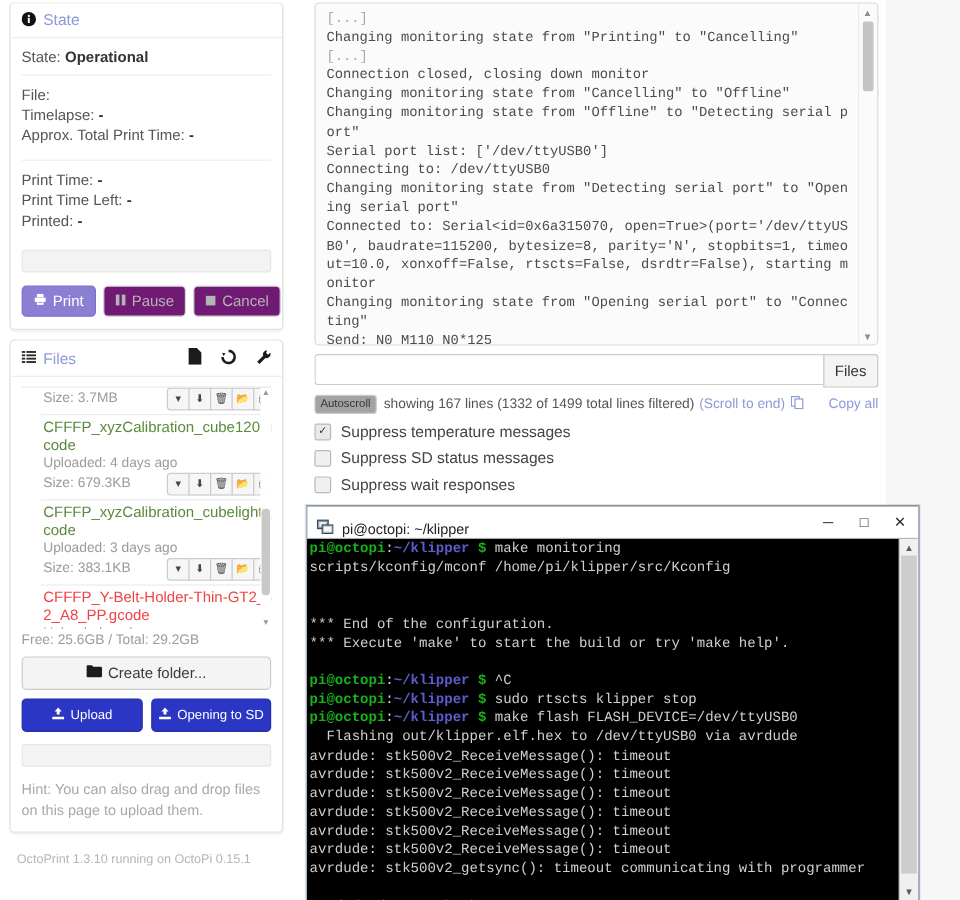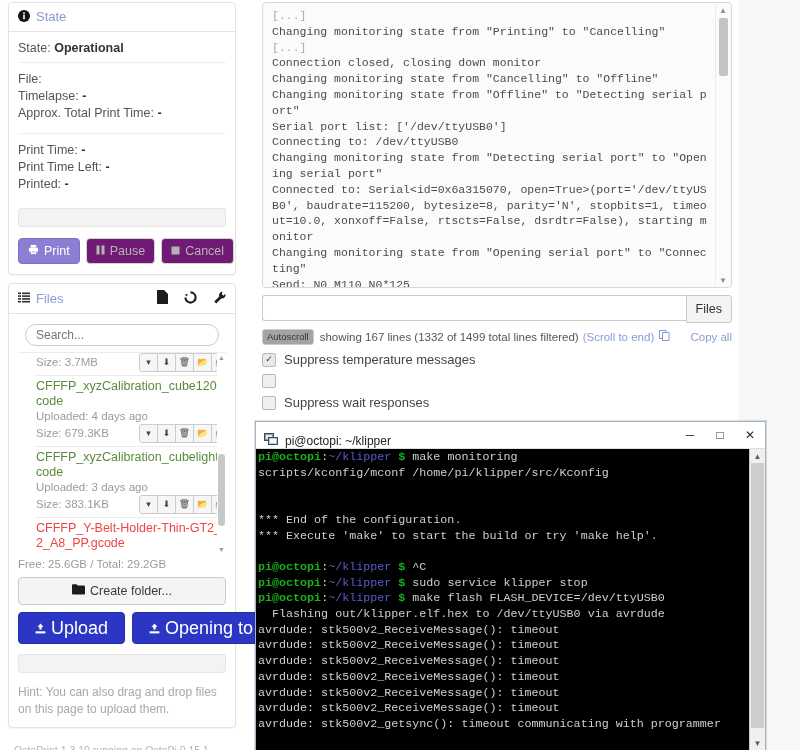--- a/index.html
+++ b/index.html
@@ -116,21 +116,21 @@
     width:9px;height:9px;display:flex;align-items:center;justify-content:center;
     font-size:7px;color:#9a9a9a;
   }
   .scroll-thumb{
     position:absolute;left:1px;width:7px;background:#c8c8c8;border-radius:3px;
   }
   .free-line{
     font-size:11.5px;color:#9b9b9b;padding:4px 1px 7px 0;
   }
   .upload-row{display:flex;gap:7px;margin-top:7px;}
-  .upload-row .btn{flex:1 1 0;padding:6px 16px;font-size:18px;}
+  .upload-row .btn{flex:1 1 0;padding:6px 0;font-size:11px;}
   .hint{
     font-size:12px;color:#a8a8a8;line-height:17px;margin-top:11px;
   }
   .footer-note{
     font-size:10.5px;color:#b5b5b5;padding:8px 0 0 6px;
   }
 
   
   #term-col{position:absolute;left:262px;top:2px;width:470px;}
   .logbox{
@@ -207,21 +207,21 @@
   #putty-body{
     position:relative;height:301px;background:#000;overflow:hidden;
   }
   #putty-text{
     position:absolute;left:2px;top:1px;right:16px;
     font-family:"Liberation Mono",monospace;
     font-size:11.7px;line-height:15.7px;
     color:#cfcfcf;white-space:pre;
   }
   .p-green{color:#18b218;font-weight:bold;}
-  .p-blue{color:#5c5ccc;font-weight:normal;}
+  .p-blue{color:#5c5ccc;font-weight:bold;}
   .p-white{color:#d8d8d8;}
   #putty-scroll{
     position:absolute;right:0;top:0;width:15px;height:301px;background:#f0f0f0;
     border-left:1px solid #c9c9c9;
   }
   #putty-scroll .sa{
     width:15px;height:14px;display:flex;align-items:center;justify-content:center;
     font-size:8px;color:#5a5a5a;background:#f0f0f0;
   }
   #putty-scroll .pt{
@@ -344,23 +344,20 @@
           <path d="M11.8 10.0 l-2.9 -0.5 l2.0 -2.1 z" fill="#1c1c1c"></path>
         </svg>
       </span>
       <span class="ph-icon">
         <svg width="13" height="13" viewBox="0 0 13 13">
           <path d="M9.6 0.8 a3.5 3.5 0 0 0 -3.3 4.7 l-5.0 5.0 l1.9 1.9 l5.0 -5.0 a3.5 3.5 0 0 0 4.1 -4.6 l-1.9 1.9 l-1.6 -1.6 z" fill="#1c1c1c"></path>
         </svg>
       </span>
     </div>
     <div class="panel-body" style="padding-bottom:9px;">
-      <div class="search-wrap">
-        <input class="search-input" value="" placeholder="Search..." style="">
-      </div>
 
       <div class="filelist">
         <div class="filelist-inner">
 
           <div class="file-row">
             <div class="file-meta">Uploaded: 4 days ago</div>
             <div class="file-bottom">
               <span class="file-meta">Size: 3.7MB</span>
               <span class="btn-group">
                 <span class="mini-btn">▾</span>
@@ -501,20 +498,21 @@
       <span>Copy all</span>
     </span>
   </div>
 
   <div class="chk-row">
     <span class="chkbox checked">✓</span>
     <span>Suppress temperature messages</span>
   </div>
   <div class="chk-row">
     <span class="chkbox"></span>
+    <span>Suppress SD status messages</span>
   </div>
   <div class="chk-row">
     <span class="chkbox"></span>
     <span>Suppress wait responses</span>
   </div>
 
   <div class="adv">
     <span>▸</span>
     <span>Advanced options</span>
   </div>
@@ -539,21 +537,21 @@
   </div>
   <div id="putty-body">
     <div id="putty-text"><span><span class="p-green">pi@octopi</span><span class="p-white">:</span><span class="p-blue">~/klipper</span> <span class="p-green">$</span><span> make monitoring</span></span>
 <span>scripts/kconfig/mconf /home/pi/klipper/src/Kconfig</span>
 <span></span>
 <span></span>
 <span>*** End of the configuration.</span>
 <span>*** Execute 'make' to start the build or try 'make help'.</span>
 <span></span>
 <span><span class="p-green">pi@octopi</span><span class="p-white">:</span><span class="p-blue">~/klipper</span> <span class="p-green">$</span><span> ^C</span></span>
-<span><span class="p-green">pi@octopi</span><span class="p-white">:</span><span class="p-blue">~/klipper</span> <span class="p-green">$</span><span> sudo service klipper stop</span></span>
+<span><span class="p-green">pi@octopi</span><span class="p-white">:</span><span class="p-blue">~/klipper</span> <span class="p-green">$</span><span> sudo rtscts klipper stop</span></span>
 <span><span class="p-green">pi@octopi</span><span class="p-white">:</span><span class="p-blue">~/klipper</span> <span class="p-green">$</span><span> make flash FLASH_DEVICE=/dev/ttyUSB0</span></span>
 <span>  Flashing out/klipper.elf.hex to /dev/ttyUSB0 via avrdude</span>
 <span>avrdude: stk500v2_ReceiveMessage(): timeout</span>
 <span>avrdude: stk500v2_ReceiveMessage(): timeout</span>
 <span>avrdude: stk500v2_ReceiveMessage(): timeout</span>
 <span>avrdude: stk500v2_ReceiveMessage(): timeout</span>
 <span>avrdude: stk500v2_ReceiveMessage(): timeout</span>
 <span>avrdude: stk500v2_ReceiveMessage(): timeout</span>
 <span>avrdude: stk500v2_getsync(): timeout communicating with programmer</span>
 <span></span>

